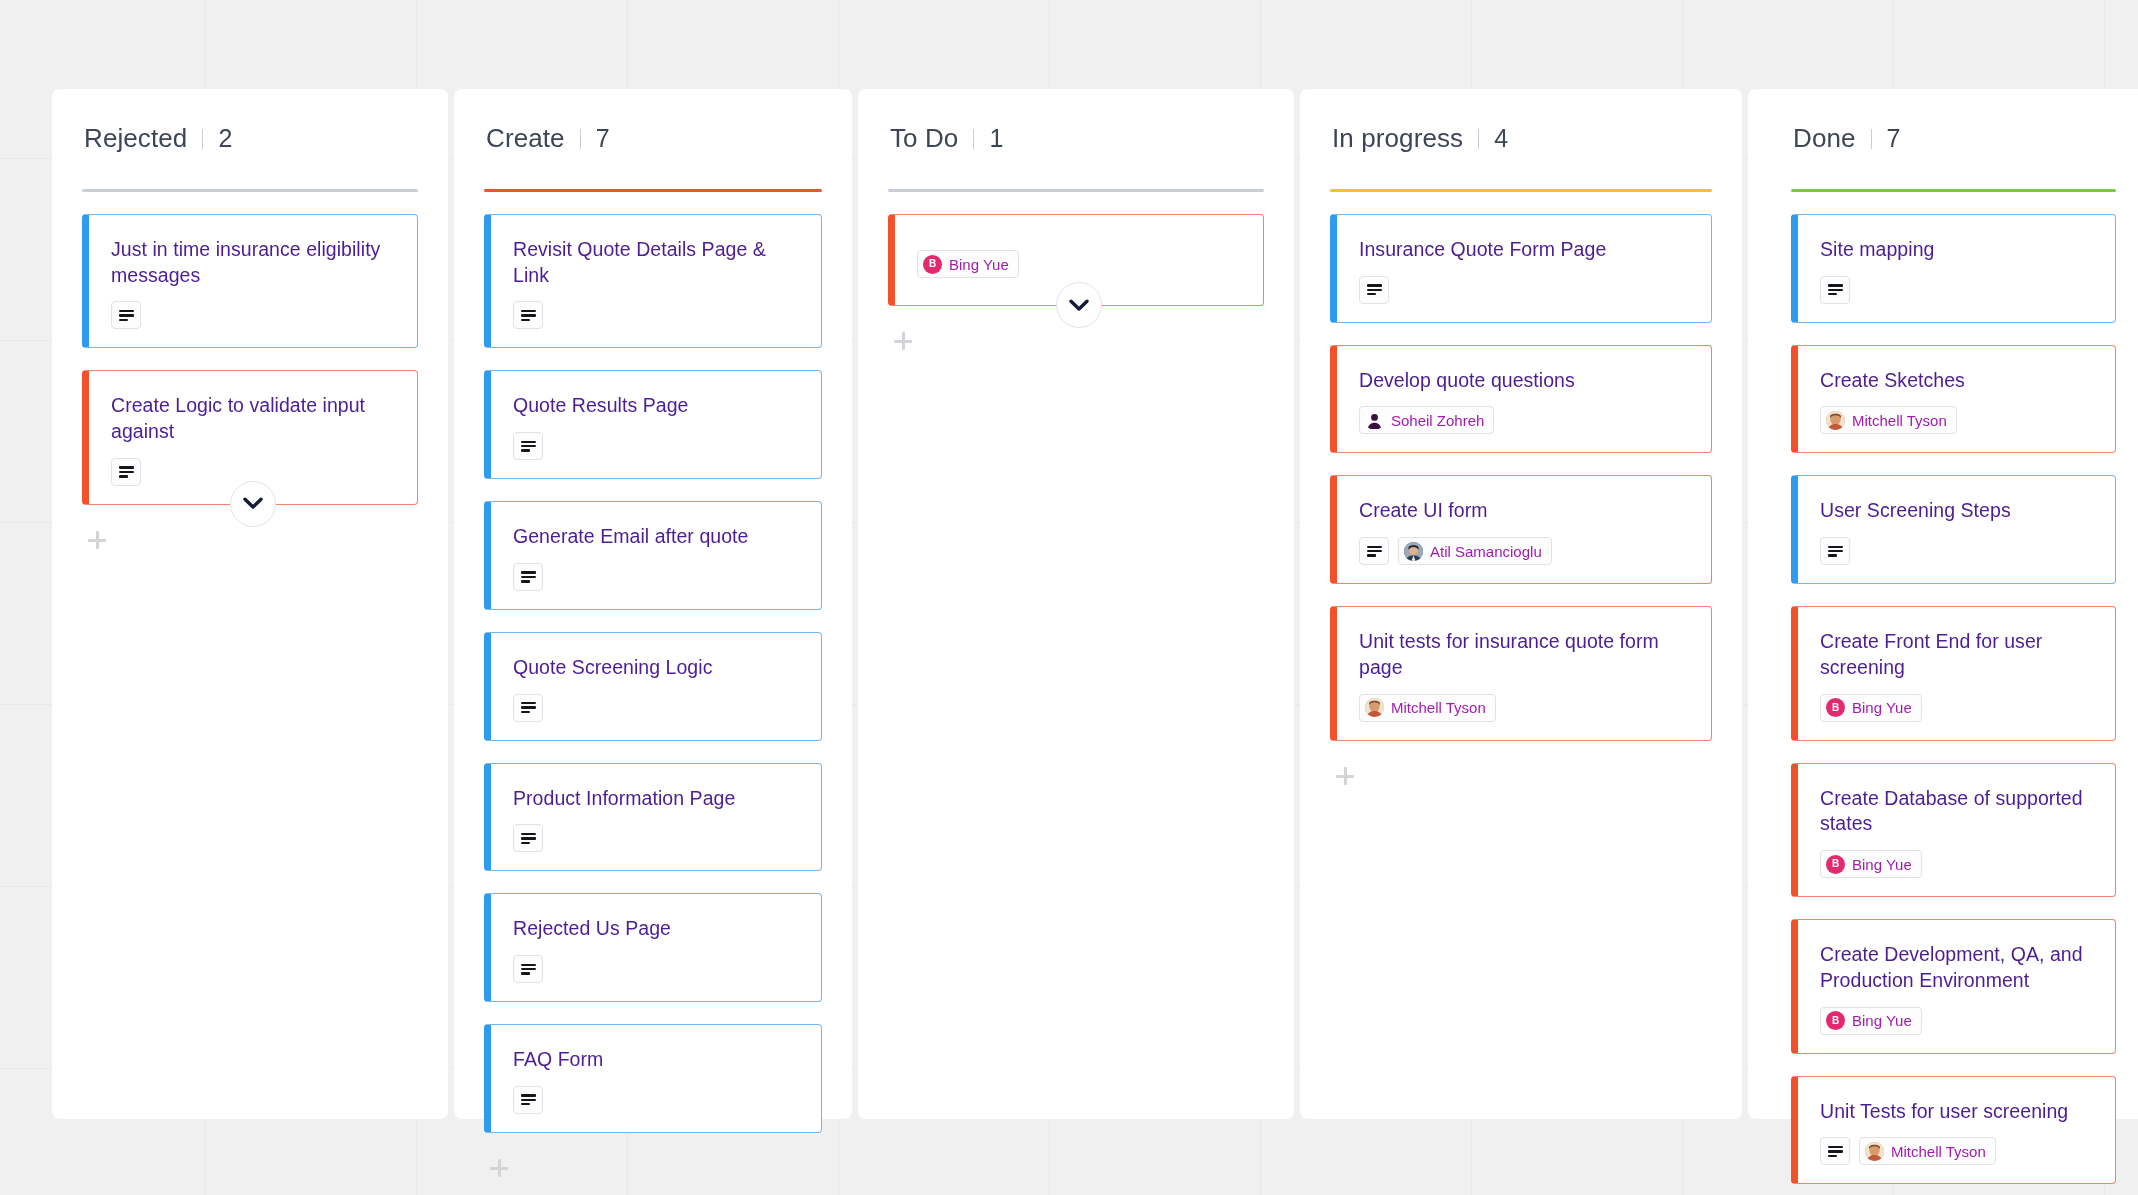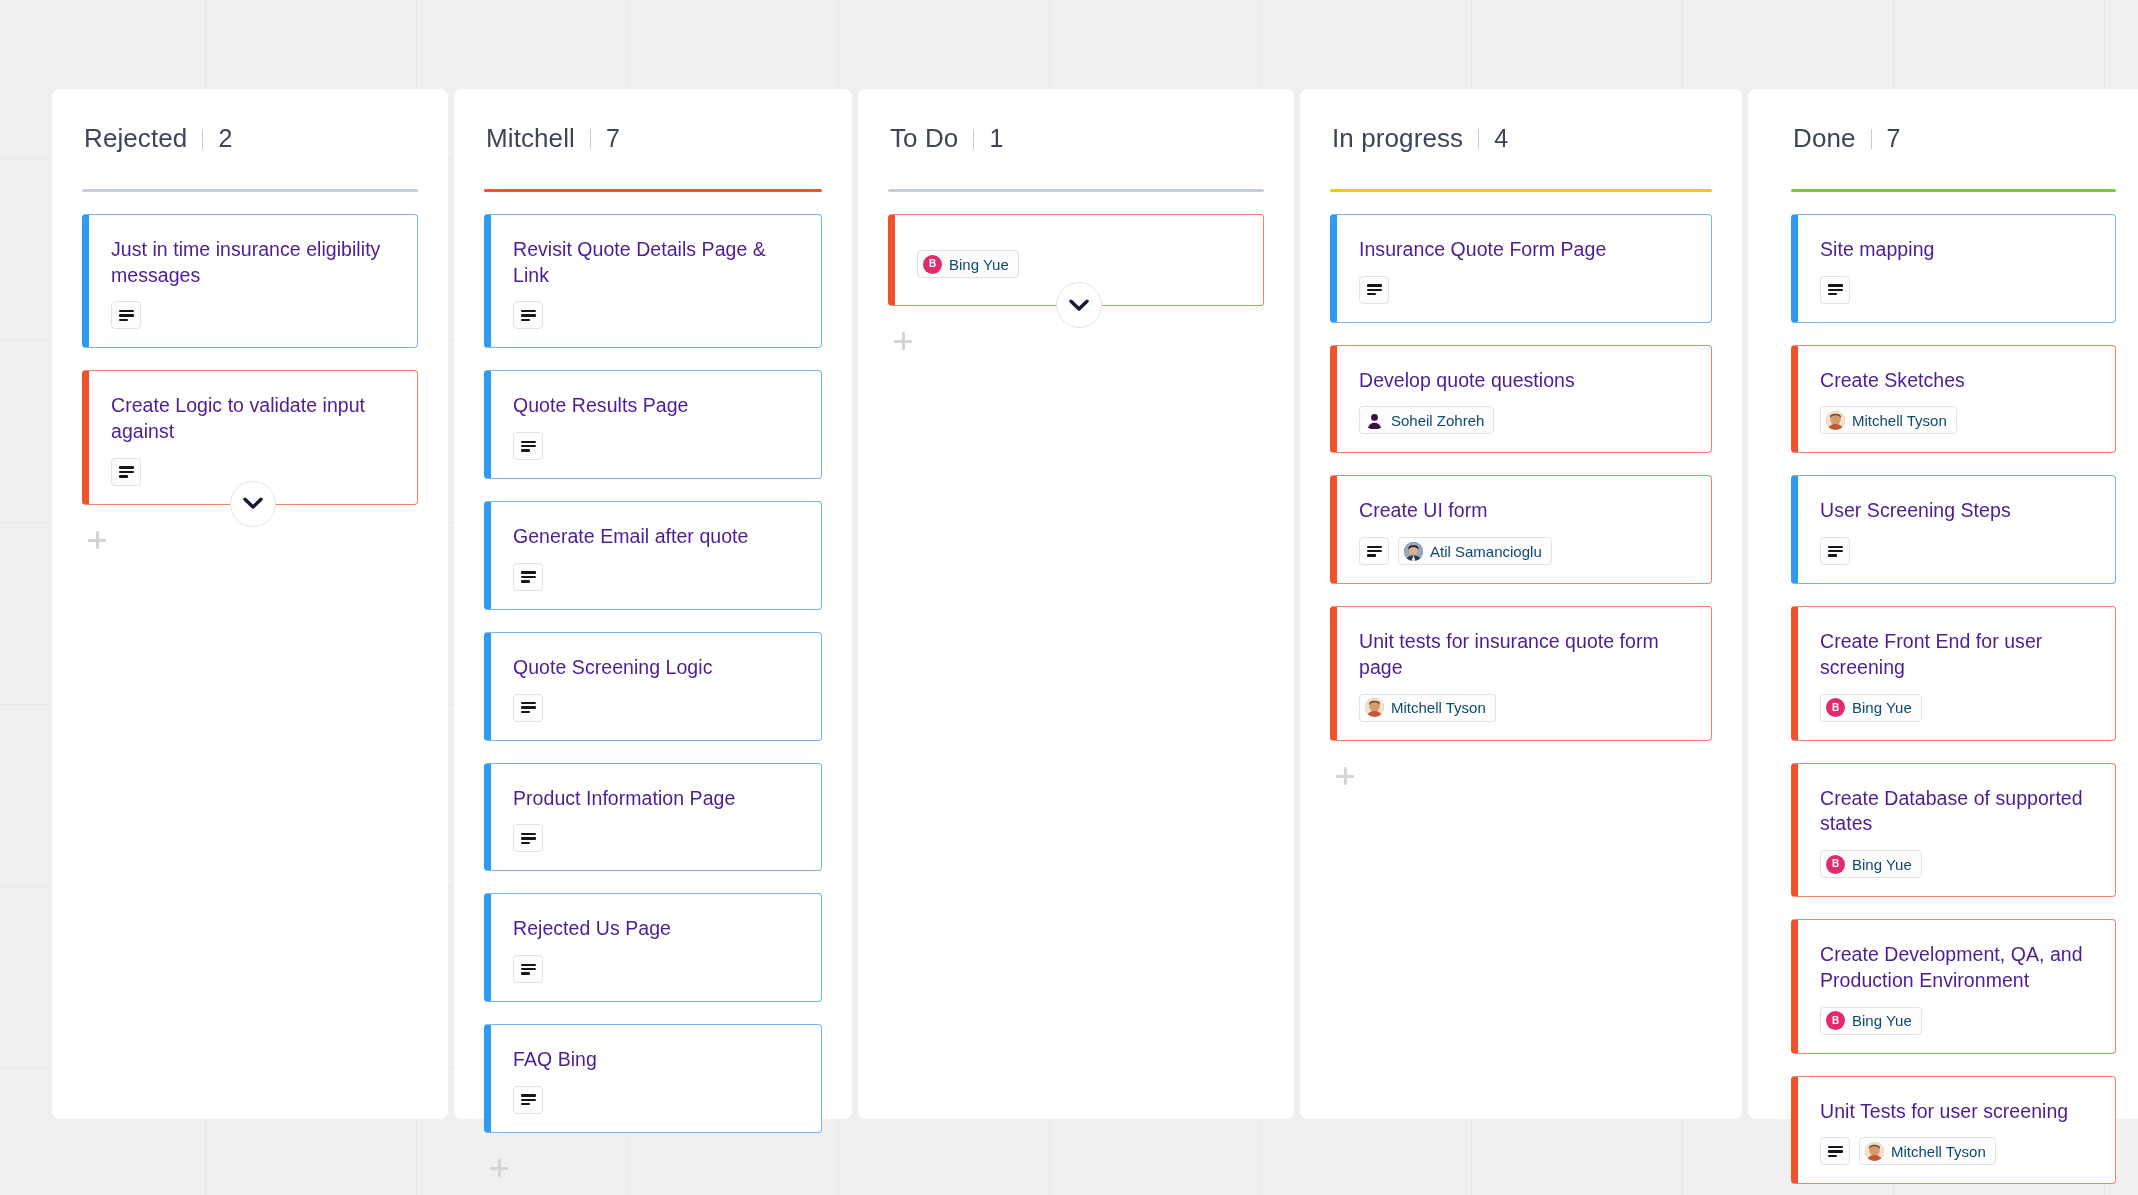--- a/index.html
+++ b/index.html
@@ -145,21 +145,21 @@
     border: 1px solid #e0e2e6;
     border-radius: 4px;
     background: #fdfdfd;
     display: inline-flex;
     align-items: center;
     gap: 7px;
     padding: 0 9px 0 5px;
   }
   .chip-user .uname {
     font-size: 15px;
-    color: #0c4a6e;
+    color: #a21caf;
     white-space: nowrap;
   }
 
   .avatar {
     width: 19px;
     height: 19px;
     border-radius: 50%;
     flex: 0 0 19px;
     display: flex;
     align-items: center;
@@ -254,21 +254,21 @@
             <svg width="20" height="13" viewBox="0 0 20 13">
               <path d="M2 2.2 10 10 18 2.2" stroke="#141937" stroke-width="3.4" fill="none" stroke-linecap="round" stroke-linejoin="round"></path>
             </svg>
           </div>
         </div>
       </div>
       <div class="add-btn"></div>
     </div>
     <div class="column col-backlog">
       <div class="col-header">
-        <span class="col-title">Mitchell</span>
+        <span class="col-title">Create</span>
         <span class="col-sep"></span>
         <span class="col-count">7</span>
       </div>
       <div class="col-rule" style="background: rgb(242, 81, 44);"></div>
       <div class="cards">
         <div class="card blue">
           <div class="card-title">Revisit Quote Details Page &amp; Link</div>
           <div class="card-meta">
             <div class="chip-desc">
               <span class="lines">
@@ -333,21 +333,21 @@
             <div class="chip-desc">
               <span class="lines">
                 <i></i>
                 <i></i>
                 <i></i>
               </span>
             </div>
           </div>
         </div>
         <div class="card blue">
-          <div class="card-title">FAQ Bing</div>
+          <div class="card-title">FAQ Form</div>
           <div class="card-meta">
             <div class="chip-desc">
               <span class="lines">
                 <i></i>
                 <i></i>
                 <i></i>
               </span>
             </div>
           </div>
         </div>

